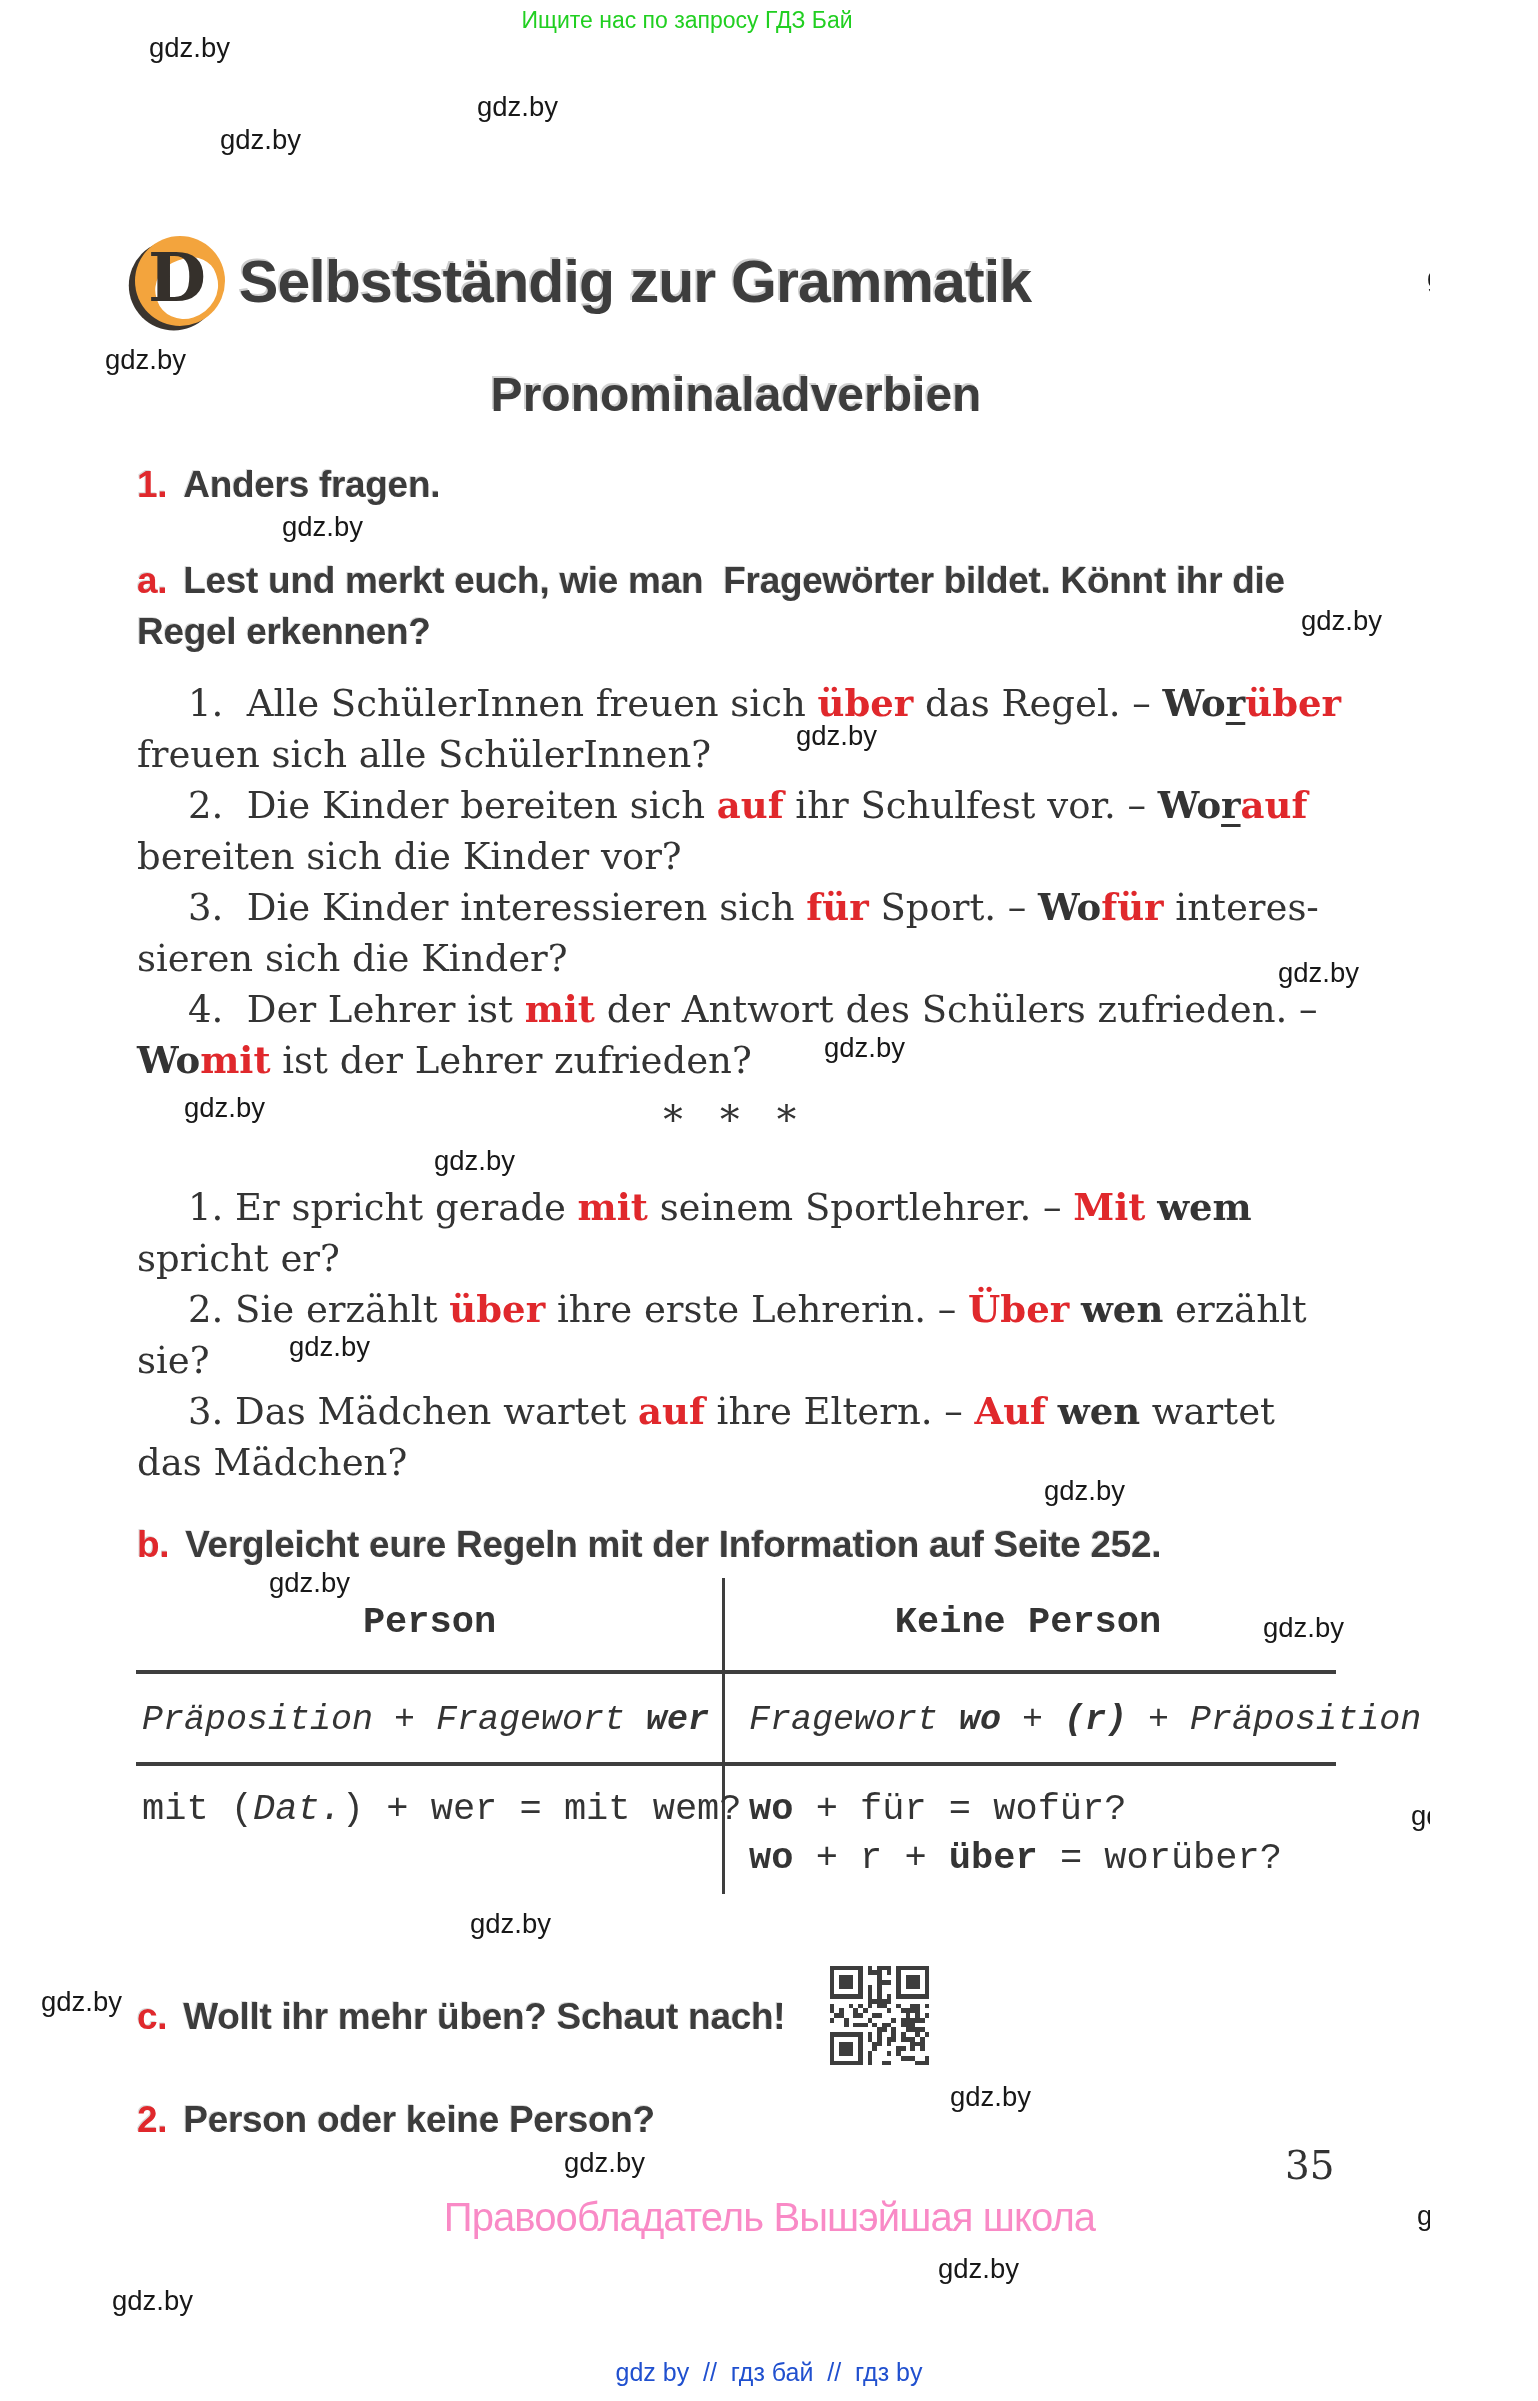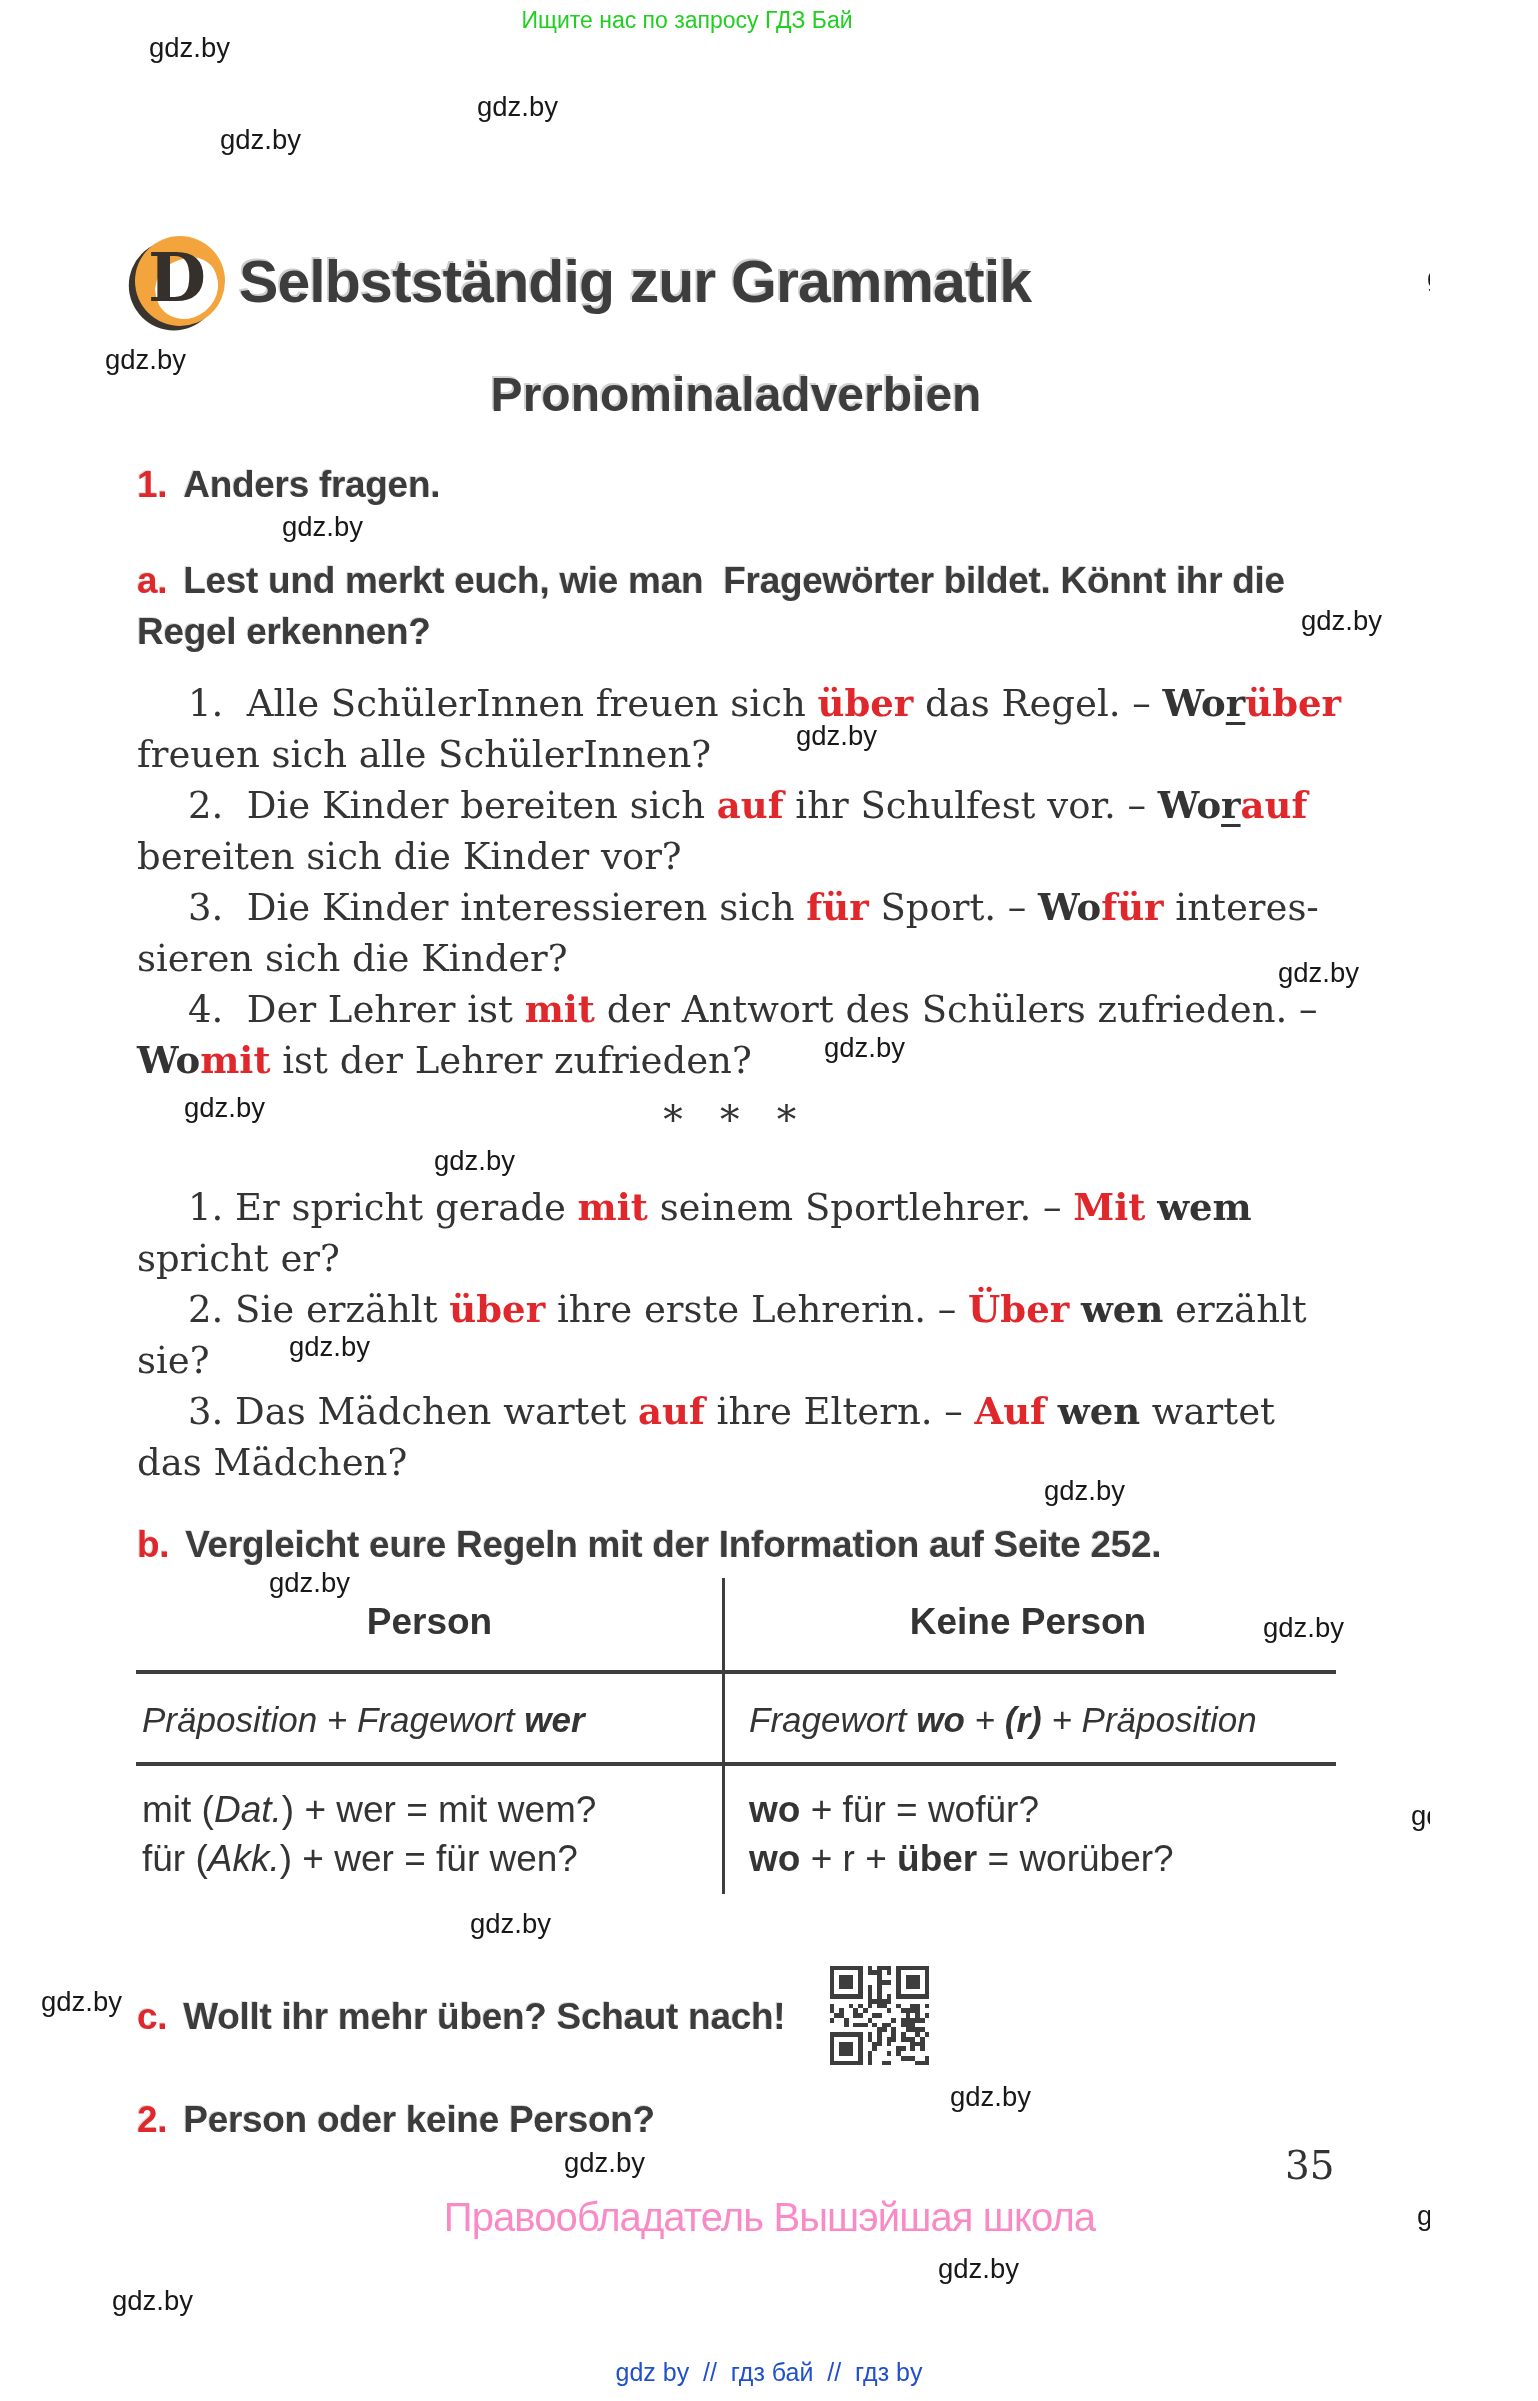--- a/index.html
+++ b/index.html
@@ -35,21 +35,21 @@
   .seg-r{color:var(--red,#e0282c);font-weight:bold;}
   .seg-b{font-weight:bold;}
   .seg-u{font-weight:bold;text-decoration:underline;text-underline-offset:6.2px;text-decoration-thickness:2.7px;}
   .seg-i{font-style:italic;}
   .seg-bi{font-style:italic;font-weight:bold;}
   .separator{position:absolute;left:133px;top:1097px;width:1206px;text-align:center;
      font-family:"DejaVu Serif",serif;font-size:39px;color:#333;letter-spacing:12.4px;}
   
   .tline-v{position:absolute;left:722px;top:1578px;width:2.7px;height:316px;background:#3e3e3e;}
   .tline-h{position:absolute;left:136px;width:1200px;height:3.5px;background:#3e3e3e;}
-  .tcell{position:absolute;font-family:Liberation Sans, sans-serif;font-size:37px;color:#343434;white-space:pre;}
+  .tcell{position:absolute;font-family:Liberation Mono, monospace;font-size:37px;color:#343434;white-space:pre;}
   .thead{font-weight:bold;text-align:center;}
   .titalic{font-size:35px;}
   .tcell .line{height:49px;line-height:49px;white-space:pre;}
   
   .qr{position:absolute;left:827px;top:1963px;width:105px;height:105px;background:#fff;
       padding:2.7px;box-sizing:border-box;display:grid;
       grid-template-columns:repeat(21,1fr);grid-template-rows:repeat(21,1fr);}
   .qr div{background:#fff;}
   .qr div.on{background:#3d3d3d;}
   .pagenum{position:absolute;left:1285px;top:2143px;font-family:"DejaVu Serif",serif;
@@ -133,21 +133,21 @@
     <span class="lbl">b.</span><span>Vergleicht eure Regeln mit der Information auf Seite 252.</span>
   </div>
 
   <div class="tline-v"></div>
   <div class="tline-h" style="top:1670px"></div>
   <div class="tline-h" style="top:1762px"></div>
   <div class="tcell thead" style="left:137px;top:1601px;width:585px">Person</div>
   <div class="tcell thead" style="left:722px;top:1601px;width:612px">Keine Person</div>
   <div class="tcell titalic" style="left:142px;top:1700px"><span class="seg-i">Präposition + Fragewort </span><span class="seg-bi">wer</span></div>
   <div class="tcell titalic" style="left:749px;top:1700px"><span class="seg-i">Fragewort </span><span class="seg-bi">wo</span><span class="seg-i"> + </span><span class="seg-bi">(r)</span><span class="seg-i"> + Präposition</span></div>
-  <div class="tcell" style="left:142px;top:1785px"><div class="line"><span class="seg-p">mit (</span><span class="seg-i">Dat.</span><span class="seg-p">) + wer = mit wem?</span></div><div class="line"><span class="seg-p">für (</span><span class="seg-i">Akk.</span><span class="seg-p">) + wer = für wen?</span></div></div>
+  <div class="tcell" style="left:142px;top:1785px"><div class="line"><span class="seg-p">mit (</span><span class="seg-i">Dat.</span><span class="seg-p">) + wer = mit wem?</span></div></div>
   <div class="tcell" style="left:749px;top:1785px"><div class="line"><span class="seg-b">wo</span><span class="seg-p"> + für = wofür?</span></div><div class="line"><span class="seg-b">wo</span><span class="seg-p"> + r + </span><span class="seg-b">über</span><span class="seg-p"> = worüber?</span></div></div>
 
   <div class="h" style="left:137px;top:1991px">
     <span class="lbl">c.</span><span>Wollt ihr mehr üben? Schaut nach!</span>
   </div>
   <div class="qr" id="qr">
       <div class="on"></div>
       <div class="on"></div>
       <div class="on"></div>
       <div class="on"></div>

